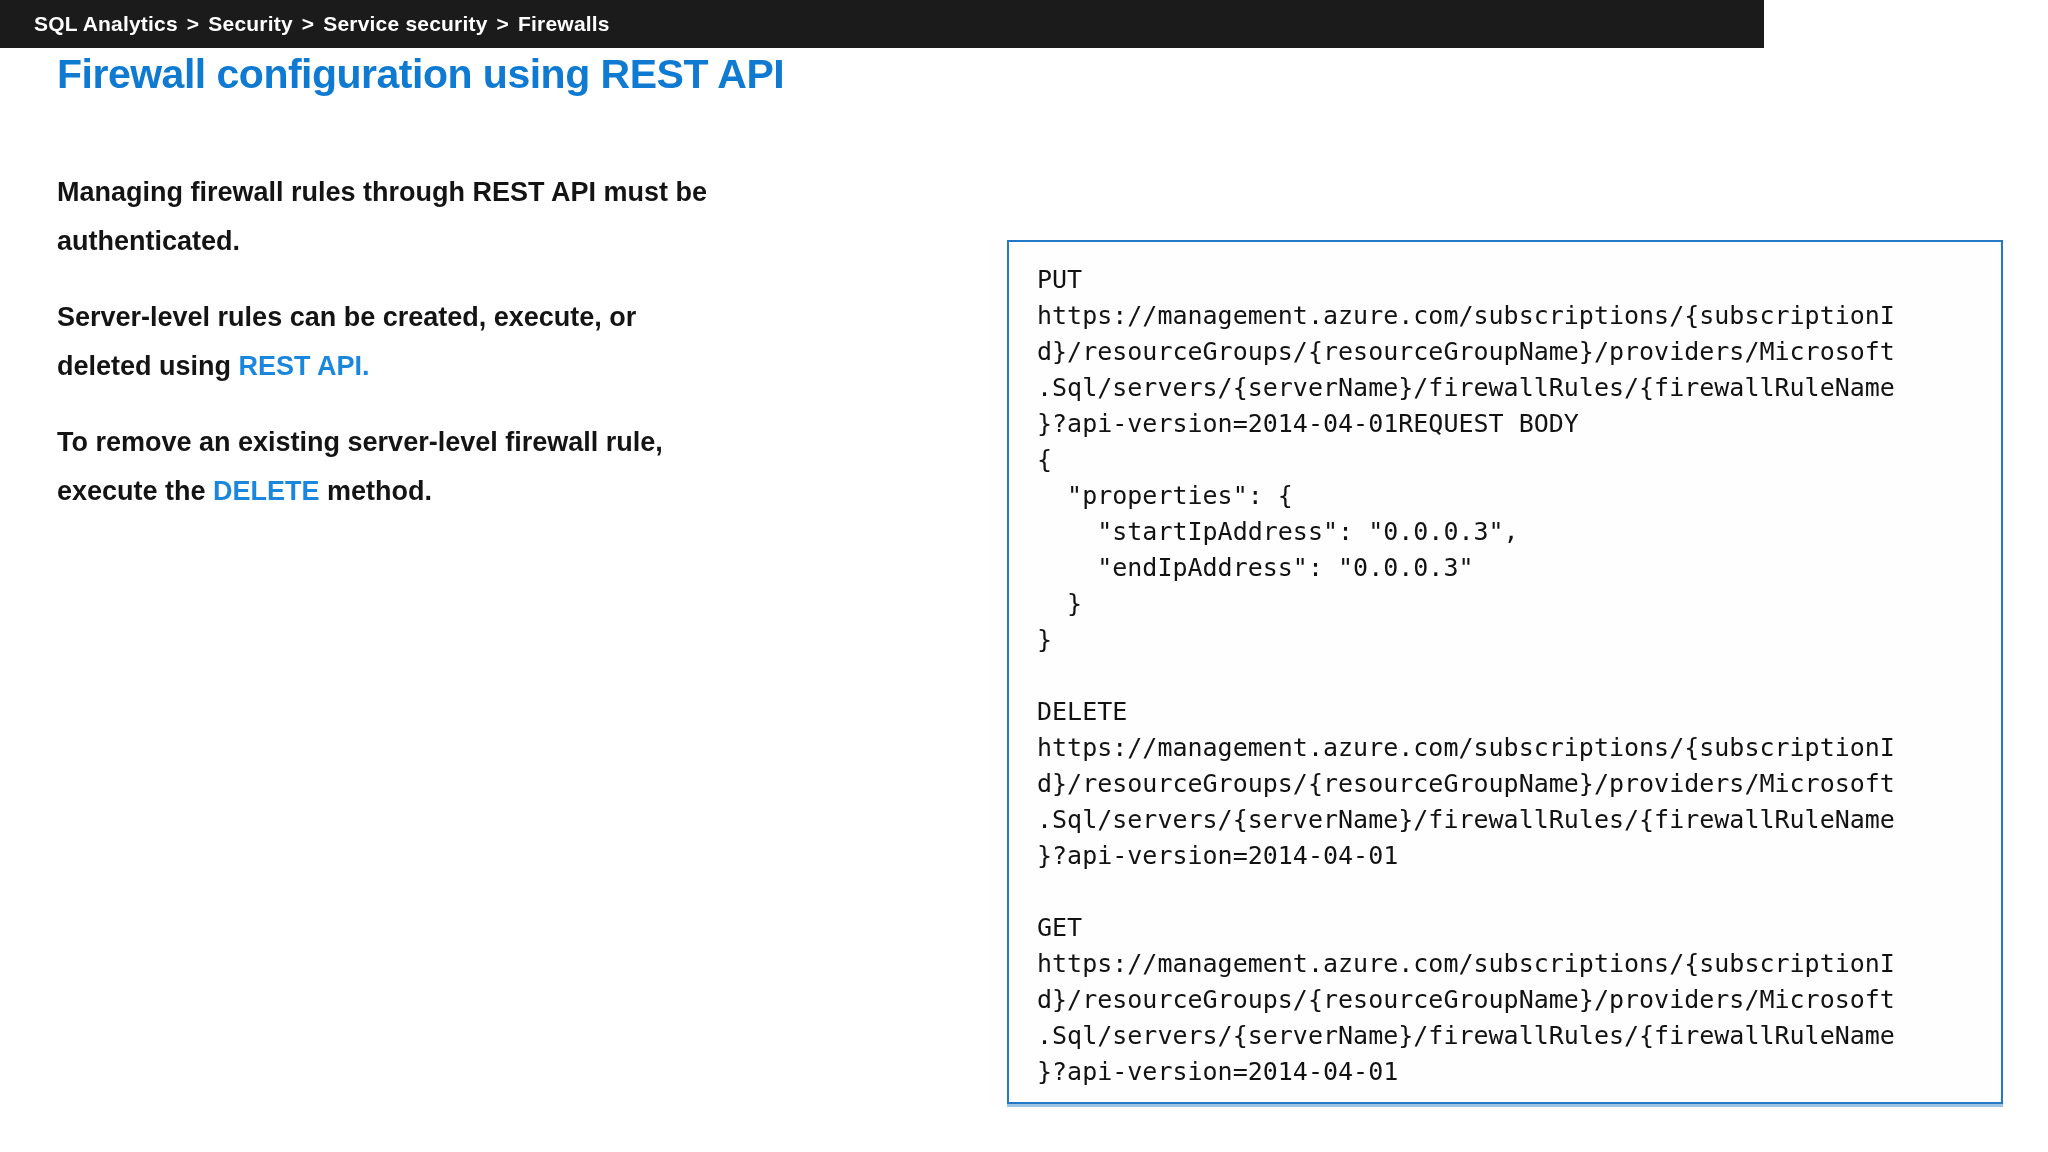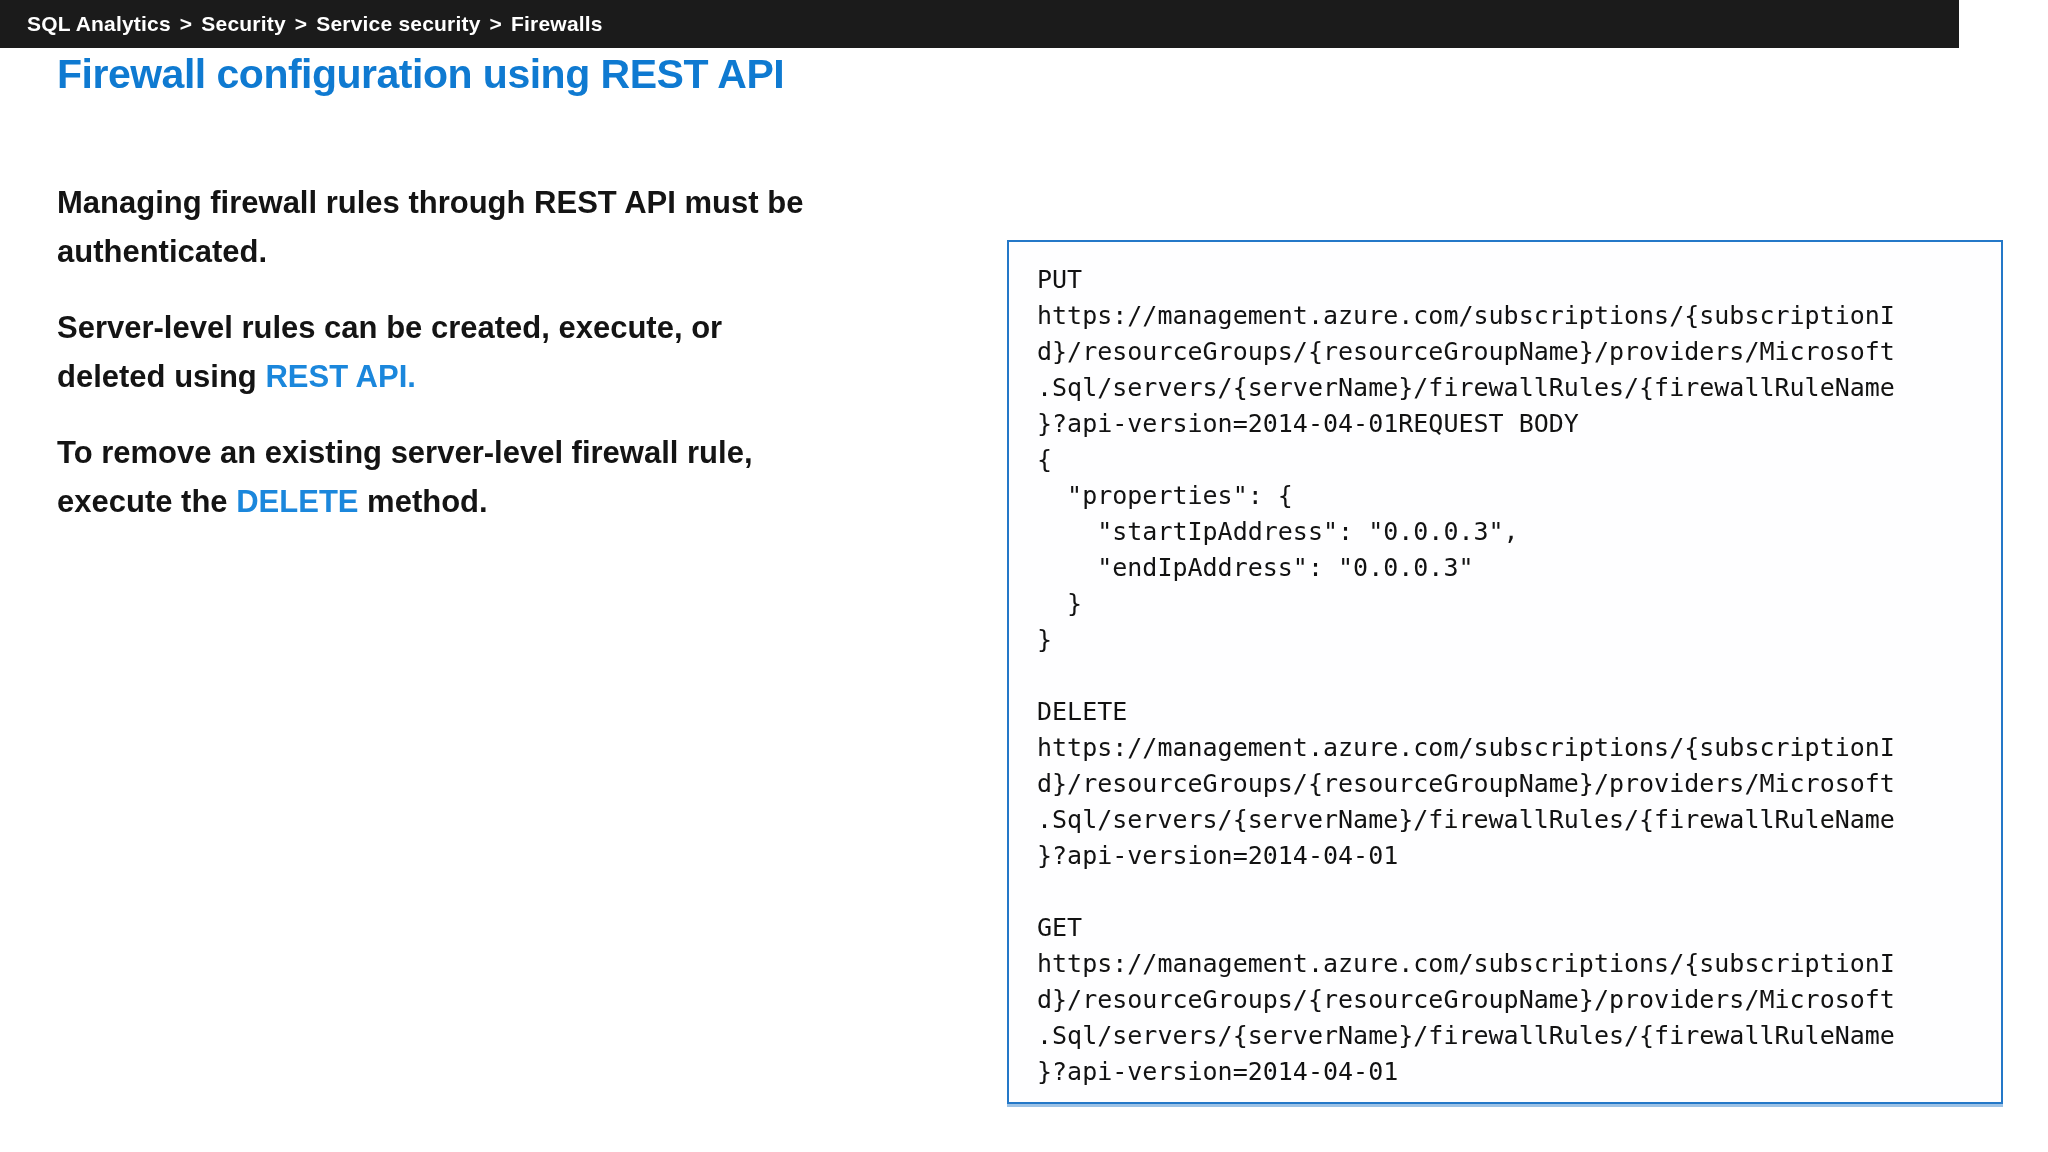--- a/index.html
+++ b/index.html
@@ -13,43 +13,43 @@
   html,body{margin:0;padding:0;}
   body{
     width:2048px;height:1152px;
     background:#ffffff;
     font-family:"Liberation Sans", sans-serif;
     color:var(--body_text);
     overflow:hidden;
     position:relative;
   }
   .topbar{
-    position:absolute;left:0;top:0;width:1959px;height:48px;
+    position:absolute;left:0;top:0;width:1764px;height:48px;
     background:var(--topbar_bg);
     display:flex;align-items:center;
-    padding-left:27px;
+    padding-left:34px;
   }
   .breadcrumb{
     color:#ffffff;font-size:21px;font-weight:600;letter-spacing:.2px;
     display:flex;align-items:center;white-space:pre;
   }
   .breadcrumb .sep{margin:0 9px;font-weight:600;}
   .breadcrumb .crumb{cursor:default;}
   .page-title{
     position:absolute;left:57px;top:44px;margin:0;
     font-size:41px;line-height:1.5;font-weight:700;
     color:var(--title_blue);
     letter-spacing:-0.5px;
   }
   .left-col{
     position:absolute;left:57px;top:168px;width:920px;
   }
   .left-col p{
-    margin:10px 0 27px 0;
-    font-size:31px;line-height:49px;
+    margin:0 0 27px 0;
+    font-size:27px;line-height:49px;
     white-space:pre-line;
     color:var(--body_text);
   }
   .left-col p.bold{font-weight:700;}
   .left-col p.regular{font-weight:400;margin-bottom:29px;}
   .inline-link{color:var(--link_blue);font-weight:700;cursor:pointer;text-decoration:none;}
   .code-panel{
     position:absolute;left:1007px;top:240px;width:996px;height:864px;
     border:2px solid var(--panel_border);
     box-shadow:0 3px 0 rgba(36,120,200,.45);

